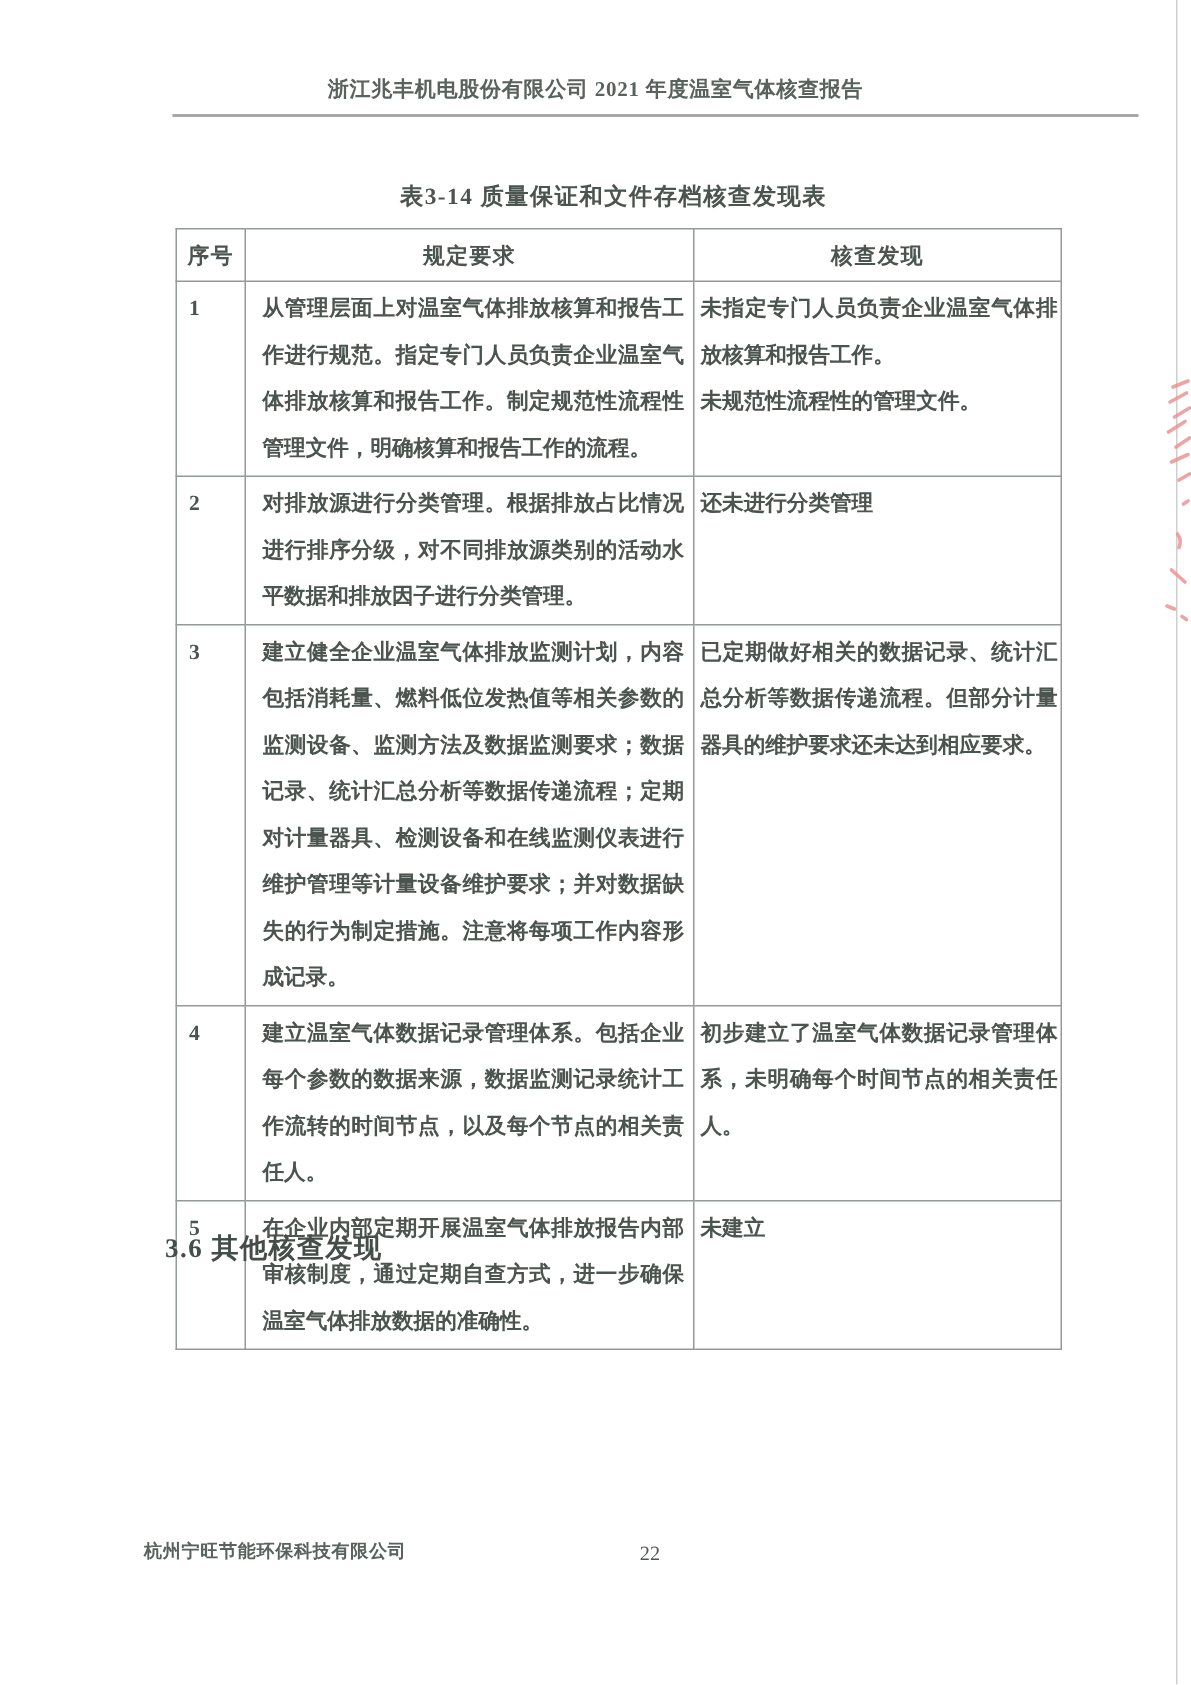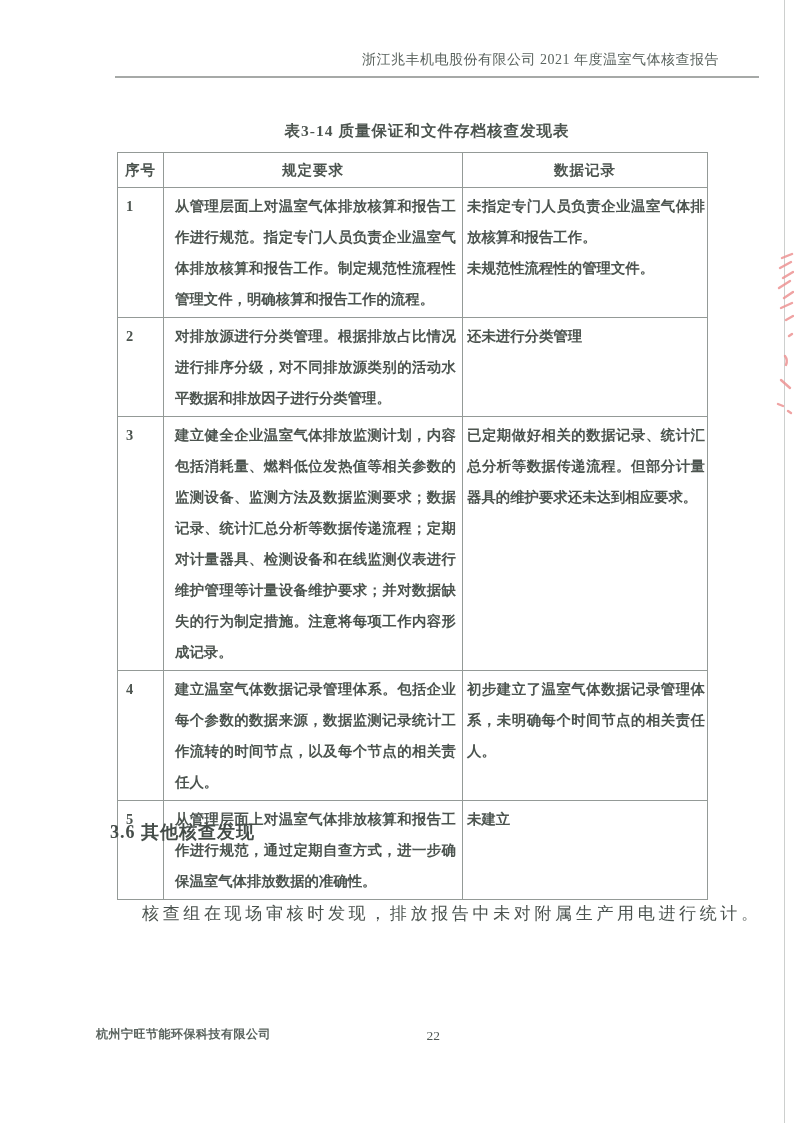--- a/index.html
+++ b/index.html
@@ -15,31 +15,31 @@
     position: relative;
     font-family: "Liberation Serif", "DejaVu Serif", serif;
     color: var(--ink);
     overflow: hidden;
   }
   .page { position: absolute; inset: 0; background: #fff; }
 
   
   .header-title {
     position: absolute; left: 75px; top: 51px; width: 644px;
-    text-align: right; font-size: 14px; font-weight: 400;
+    text-align: center; font-size: 14px; font-weight: 700;
     color: var(--ink-light); letter-spacing: 0.5px;
   }
   .header-rule {
     position: absolute; left: 115px; top: 76px; width: 644px; height: 2px;
     background: #a6a9a7;
   }
 
   
   .table-title {
-    position: absolute; left: 132px; top: 121px; width: 590px;
+    position: absolute; left: 114px; top: 121px; width: 590px;
     text-align: center; font-size: 15.5px; font-weight: 700;
     color: var(--ink); letter-spacing: 1px;
   }
 
   
   table.findings {
     position: absolute; left: 117px; top: 152px; width: 590px;
     border-collapse: collapse; table-layout: fixed;
     font-size: 14.4px; color: var(--ink);
   }
@@ -110,21 +110,21 @@
   <table class="findings">
     <colgroup>
         <col class="c-no">
         <col class="c-req">
         <col class="c-fin">
       </colgroup>
     <thead>
       <tr>
         <th>序号</th>
         <th>规定要求</th>
-        <th>数据记录</th>
+        <th>核查发现</th>
       </tr>
     </thead>
     <tbody>
       <tr class="r1">
         <td class="no-cell">1</td>
         <td>从管理层面上对温室气体排放核算和报告工作进行规范。指定专门人员负责企业温室气体排放核算和报告工作。制定规范性流程性管理文件，明确核算和报告工作的流程。</td>
         <td class="fin-cell">未指定专门人员负责企业温室气体排放核算和报告工作。
 未规范性流程性的管理文件。</td>
       </tr>
       <tr class="r2">
@@ -137,30 +137,29 @@
         <td>建立健全企业温室气体排放监测计划，内容包括消耗量、燃料低位发热值等相关参数的监测设备、监测方法及数据监测要求；数据记录、统计汇总分析等数据传递流程；定期对计量器具、检测设备和在线监测仪表进行维护管理等计量设备维护要求；并对数据缺失的行为制定措施。注意将每项工作内容形成记录。</td>
         <td class="fin-cell">已定期做好相关的数据记录、统计汇总分析等数据传递流程。但部分计量器具的维护要求还未达到相应要求。</td>
       </tr>
       <tr class="r4">
         <td class="no-cell">4</td>
         <td>建立温室气体数据记录管理体系。包括企业每个参数的数据来源，数据监测记录统计工作流转的时间节点，以及每个节点的相关责任人。</td>
         <td class="fin-cell">初步建立了温室气体数据记录管理体系，未明确每个时间节点的相关责任人。</td>
       </tr>
       <tr class="r5">
         <td class="no-cell">5</td>
-        <td>从管理层面上对温室气体排放核算和报告工作进行规范，通过定期自查方式，进一步确保温室气体排放数据的准确性。</td>
+        <td>在企业内部定期开展温室气体排放报告内部审核制度，通过定期自查方式，进一步确保温室气体排放数据的准确性。</td>
         <td class="fin-cell">未建立</td>
       </tr>
     </tbody>
   </table>
 
   <div class="section-heading">3.6 其他核查发现</div>
 
   <div class="body-paragraph">
-    <div class="line indent">核查组在现场审核时发现，排放报告中未对附属生产用电进行统计。</div>
   </div>
 
   <div class="footer-company">杭州宁旺节能环保科技有限公司</div>
   <div class="page-number">22</div>
 
   <div class="scan-edge-line"></div>
 
   <svg class="stamp-fragment" viewBox="0 0 26 180" xmlns="http://www.w3.org/2000/svg">
     <g stroke="var(--stamp-red)" stroke-width="2.4" stroke-linecap="round" fill="none" opacity="0.85">
       <path d="M14 10 L24 6"></path>

